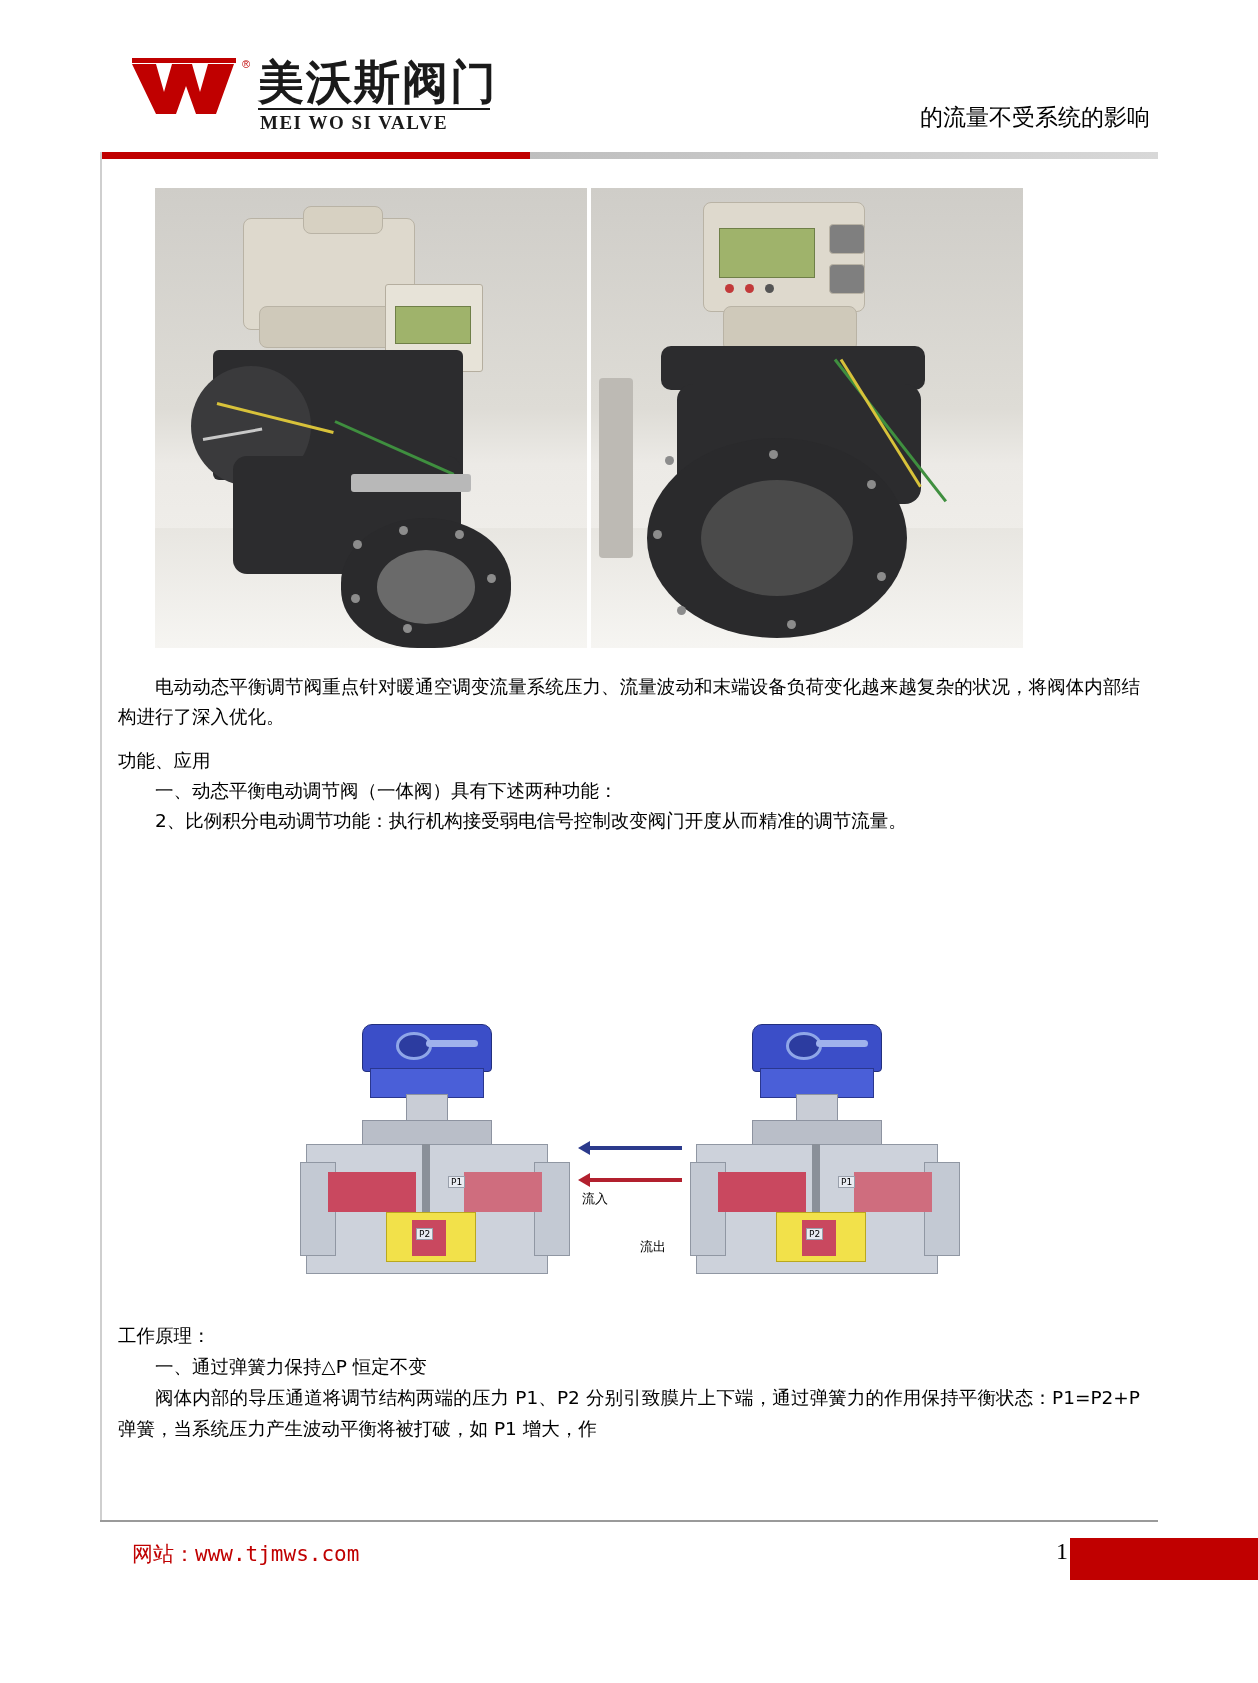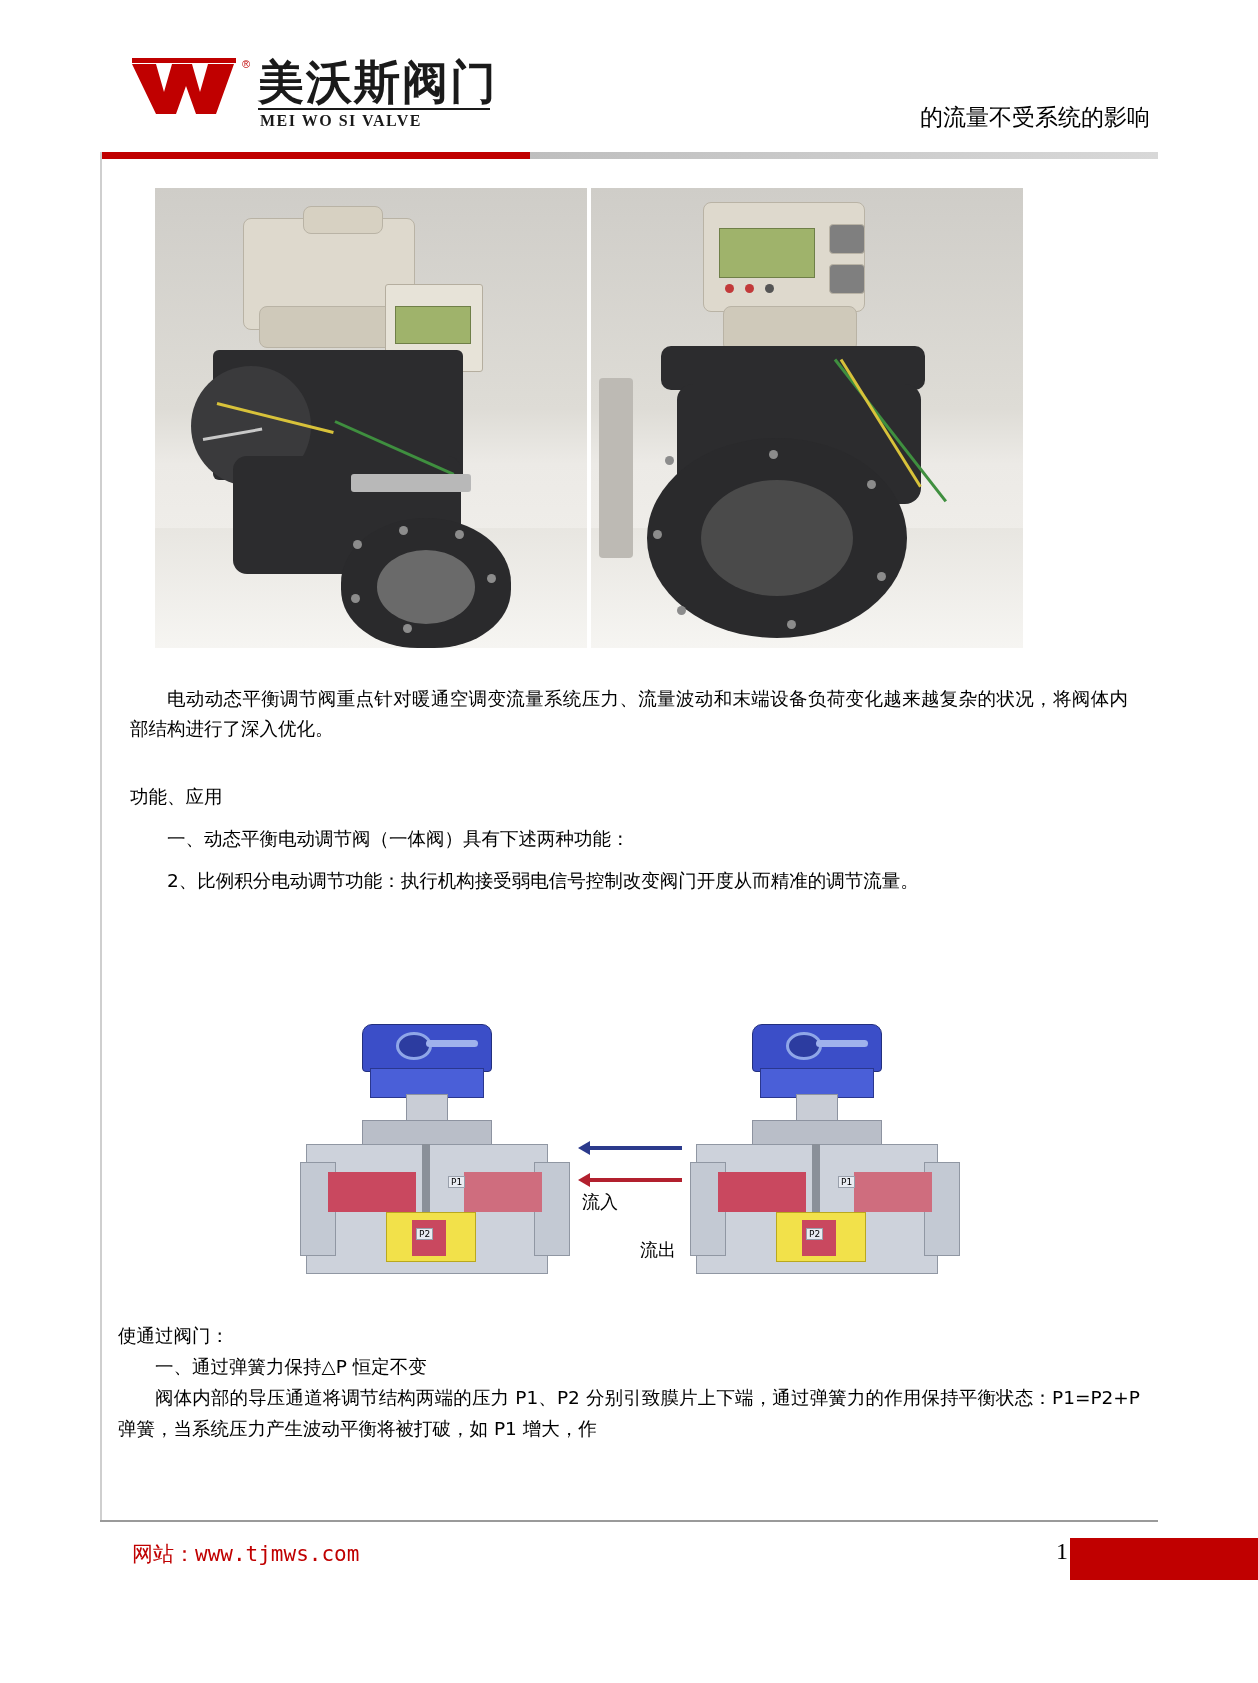--- a/index.html
+++ b/index.html
@@ -57,21 +57,21 @@
     font-weight: 700;
     letter-spacing: 2px;
     color: #1a1a1a;
     white-space: nowrap;
   }
   .logo-en {
     position: absolute;
     left: 130px;
     top: 62px;
     font-family: "Liberation Serif", serif;
-    font-size: 16px;
+    font-size: 19px;
     font-weight: 700;
     letter-spacing: 1.5px;
     color: #1a1a1a;
     white-space: nowrap;
   }
   .logo-en-rule {
     position: absolute;
     left: 128px;
     top: 58px;
     width: 232px;
@@ -188,21 +188,21 @@
     left: 118px;
     top: 672px;
     width: 1022px;
     font-family: "DejaVu Sans", sans-serif;
     font-size: 18.5px;
     line-height: 30px;
     color: #000;
     text-align: justify;
   }
   .body-text p {
-    margin: 12px;
+    margin: 0;
   }
   .p-indent2 { text-indent: 2em; }
   .p-indent3 { text-indent: 3em; }
   .gap-s { height: 14px; }
 
   
   .diagram {
     position: absolute;
     left: 300px;
     top: 1016px;
@@ -332,21 +332,21 @@
     position: absolute;
     width: 0; height: 0;
     border-top: 7px solid transparent;
     border-bottom: 7px solid transparent;
   }
   .arrow-head.blue { border-right: 12px solid #2b3a8c; }
   .arrow-head.red  { border-right: 12px solid #b2202e; }
   .flow-caption {
     position: absolute;
     font-family: "DejaVu Sans", sans-serif;
-    font-size: 18px;
+    font-size: 13px;
     color: #000;
     white-space: nowrap;
   }
 
   
   .lower-text {
     position: absolute;
     left: 118px;
     top: 1320px;
     width: 1022px;
@@ -535,21 +535,21 @@
       <div class="vc-chamber-pink2"></div>
       <div class="vc-stem"></div>
       <div class="vc-yellow"></div>
       <div class="vc-yellow-inner"></div>
       <div class="vc-label" style="left:148px;top:160px;">P1</div>
       <div class="vc-label" style="left:116px;top:212px;">P2</div>
     </div>
   </div>
 
   <div class="lower-text">
-    <p>使通过阀门：</p>
+    <p>工作原理：</p>
     <p class="p-indent2">一、通过弹簧力保持△P 恒定不变</p>
     <p class="p-indent2">阀体内部的导压通道将调节结构两端的压力 P1、P2 分别引致膜片上下端，通过弹簧力的作用保持平衡状态：P1=P2+P 弹簧，当系统压力产生波动平衡将被打破，如 P1 增大，作</p>
   </div>
 
   <div class="footer-rule"></div>
   <div class="footer-site">网站：www.tjmws.com</div>
   <div class="footer-page">1</div>
   <div class="footer-red-block"></div>
 
 </div>

